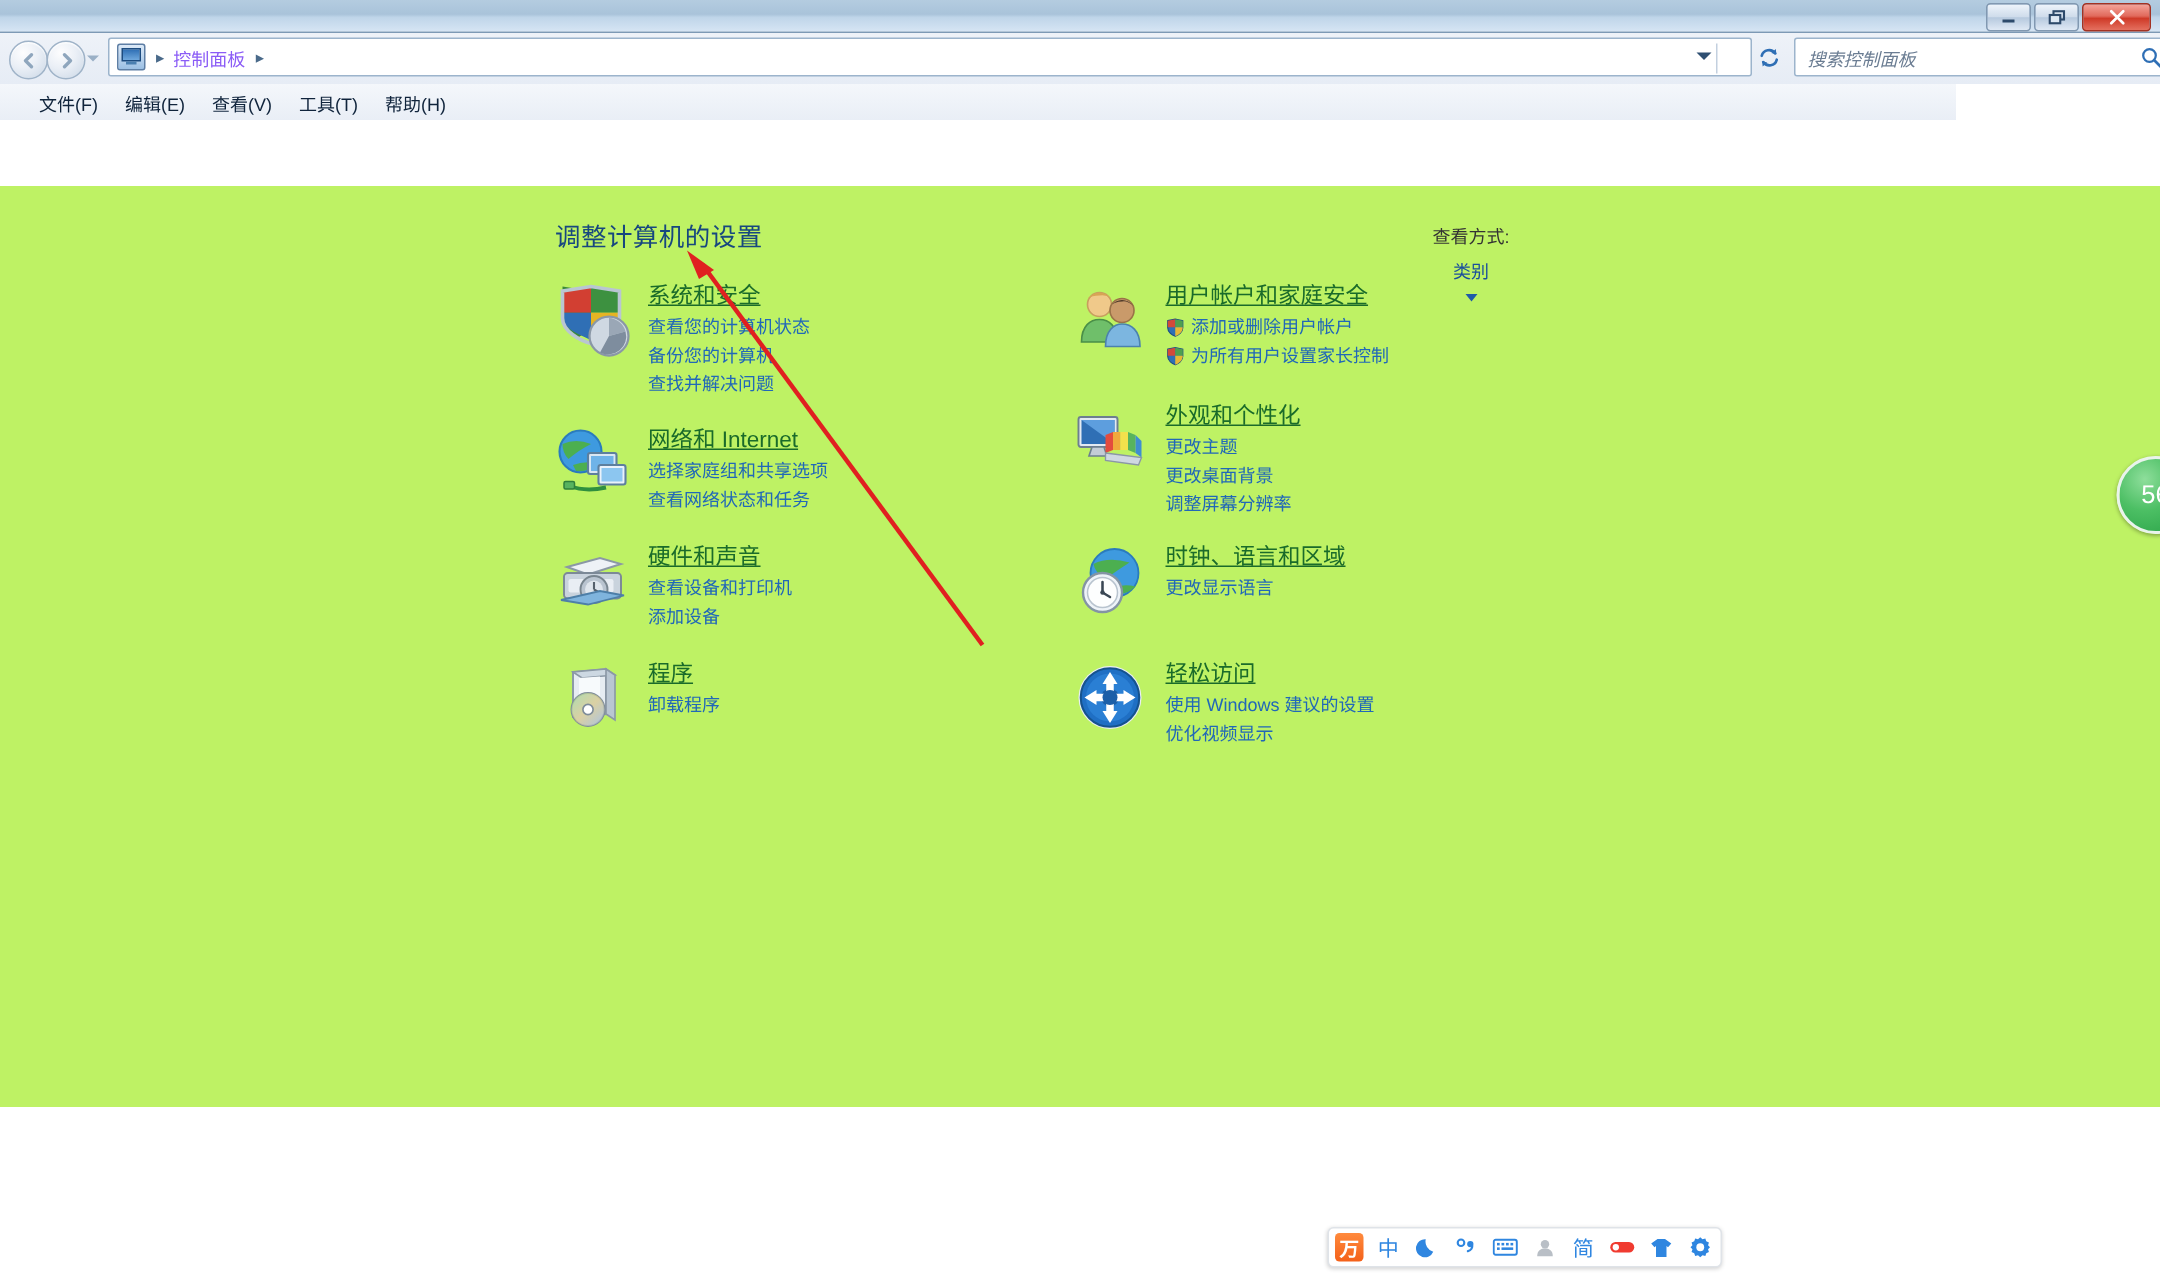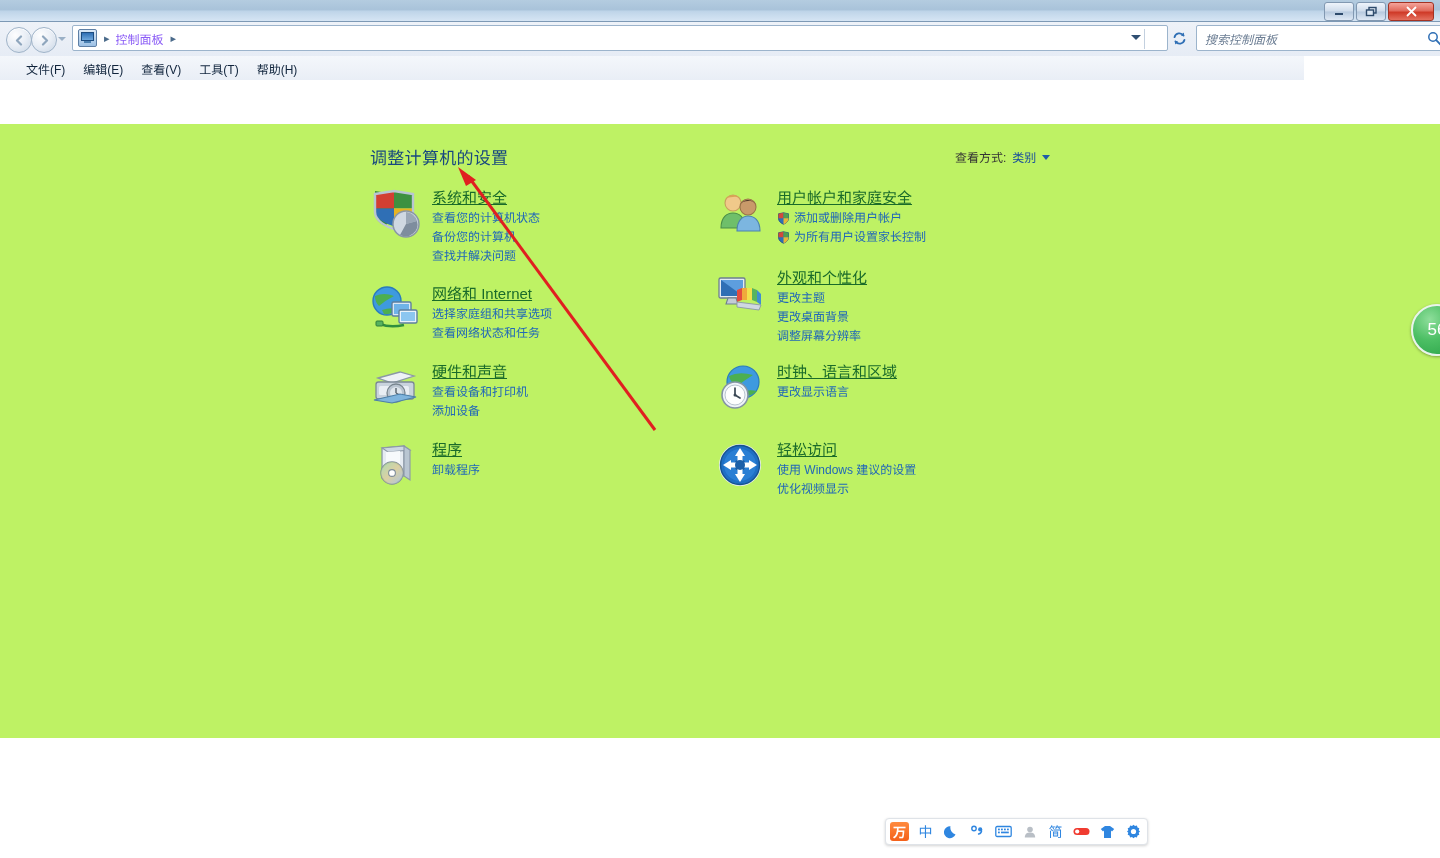--- a/index.html
+++ b/index.html
@@ -151,20 +151,21 @@
   }
   .pagehead {
     position: absolute; left: 370px; top: 20px;
     font-size: 17px; color: #17477f; letter-spacing: .3px;
     white-space: nowrap;
   }
   .viewby {
     position: absolute; left: 955px; top: 24px;
     display: flex; align-items: center; gap: 6px;
     font-size: 12px;
+    flex-direction: column;
   }
   .viewby .lbl { color: #333; }
   .viewby .val { color: #1a4f9c; cursor: default; }
   .viewby .arr {
     width: 0; height: 0;
     border-left: 4px solid transparent;
     border-right: 4px solid transparent;
     border-top: 5px solid #1f5ba8;
     margin-top: 2px; cursor: default;
   }

